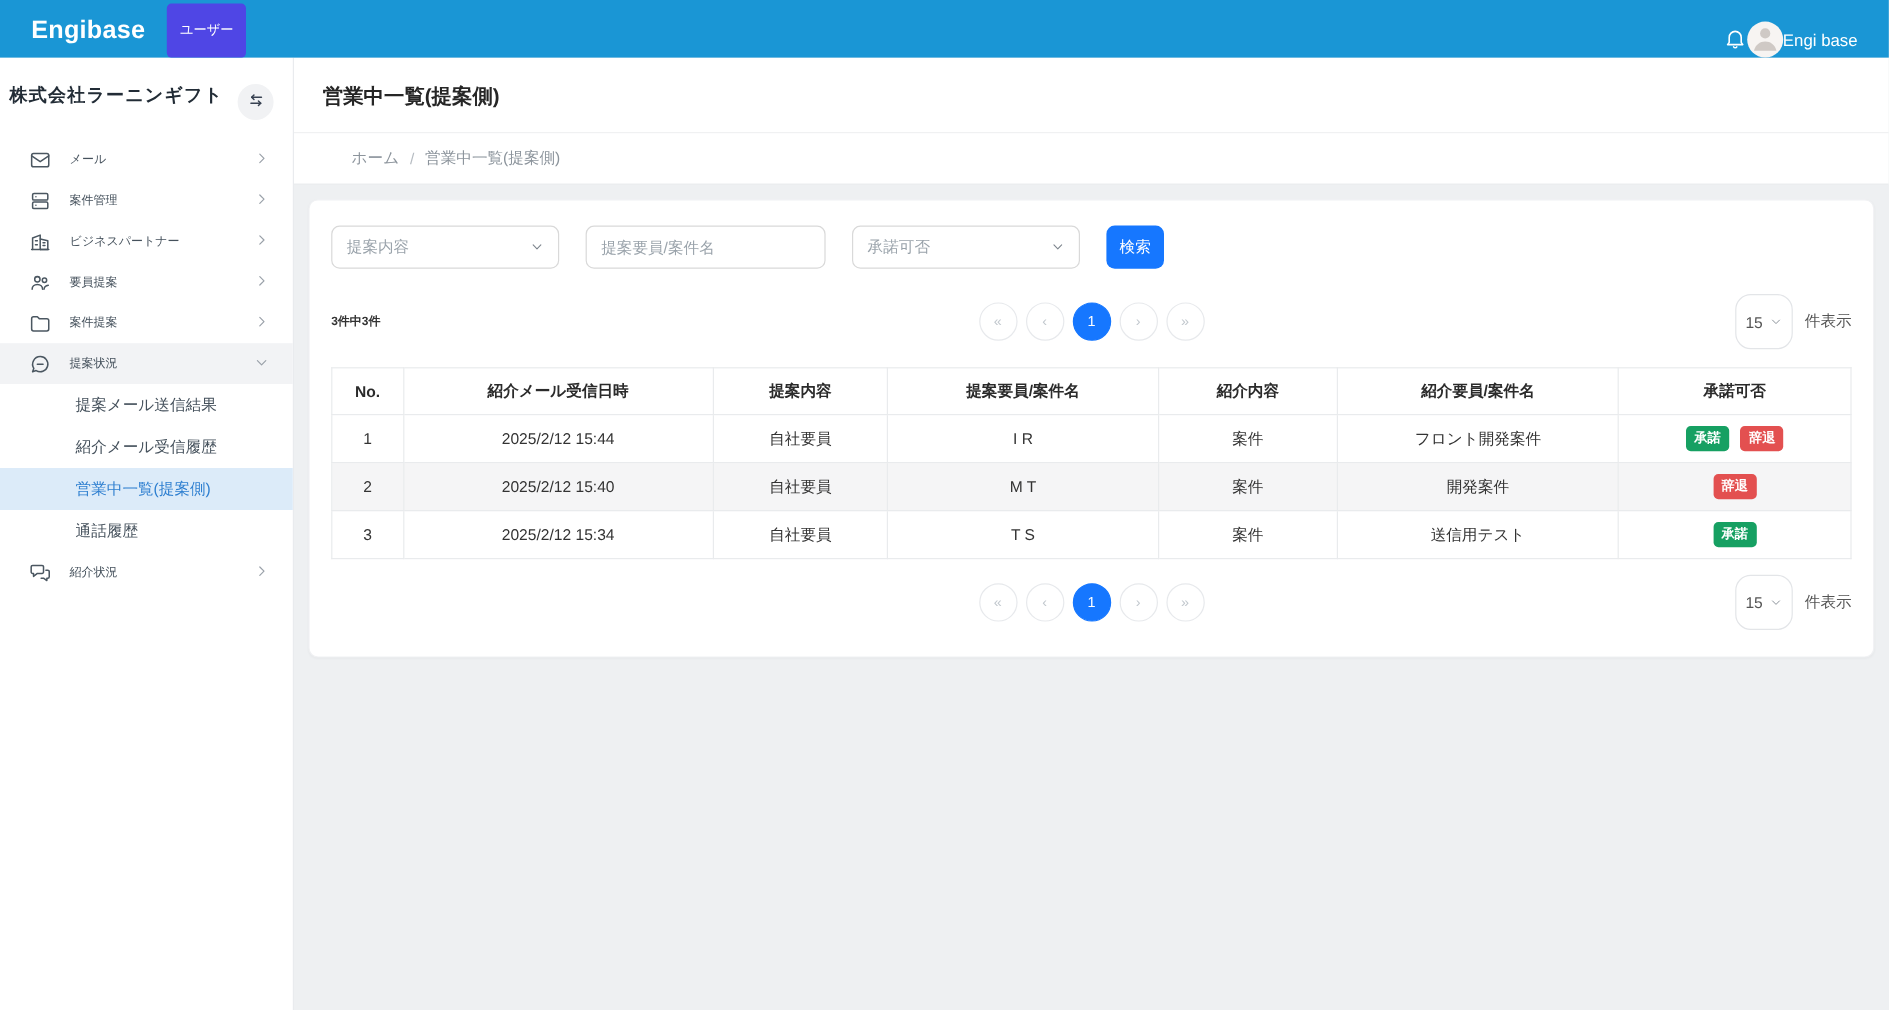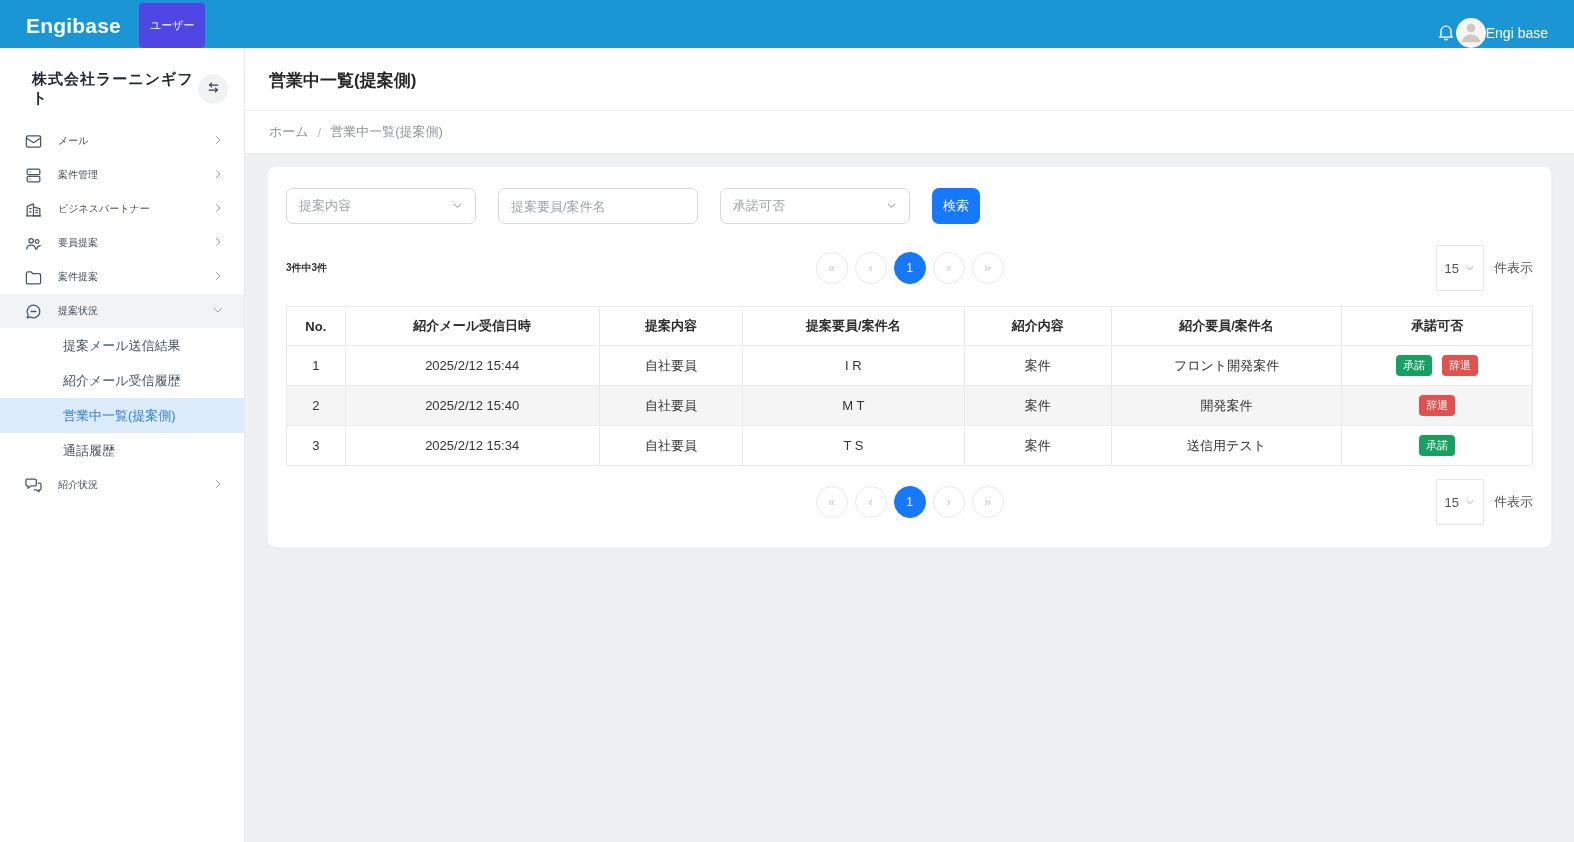--- a/index.html
+++ b/index.html
@@ -15,22 +15,22 @@
     padding: 17px 11px; border-radius: 4px; line-height: 1; }
   .header-right { display: flex; align-items: center; gap: 0; }
   .bell-btn { background: none; border: none; cursor: pointer; display: flex; }
   .avatar { width: 30px; height: 30px; border-radius: 50%; background: #f7f4f2; display: flex;
     align-items: center; justify-content: center; overflow: hidden; }
   .username { color: #fff; font-size: 14px; }
 
   
   .sidebar { position: absolute; top: 48px; left: 0; bottom: 0; width: 245px; background: #fff;
     border-right: 1px solid #e9ebee; }
-  .company-row { display: flex; align-items: center; justify-content: space-between;
-    padding: 22px 16px 16px 32px; }
+  .company-row { display: flex; justify-content: space-between;
+    padding: 22px 16px 16px 8px; }
   .company-name { font-size: 15px; font-weight: bold; color: #222c36; letter-spacing: 1px; }
   .collapse-btn { width: 30px; height: 30px; border-radius: 50%; border: none; background: #f1f2f4;
     display: flex; align-items: center; justify-content: center; cursor: pointer; flex: none; }
   .menu-item { display: flex; align-items: center; height: 34px; padding: 0 20px 0 24px;
     color: #45515c; font-size: 10px; cursor: pointer; }
   .menu-item.expanded { background: #f2f3f5; }
   .mi-icon { width: 19px; height: 19px; margin-right: 15px; display: flex; flex: none; }
   .mi-icon svg { width: 19px; height: 19px; stroke: #4b5761; fill: none; stroke-width: 1.6;
     stroke-linecap: round; stroke-linejoin: round; }
   .mi-label { flex: 1; }
@@ -39,24 +39,24 @@
   .submenu-item { height: 35px; display: flex; align-items: center; padding-left: 63px;
     font-size: 13px; color: #45515c; cursor: pointer; }
   .submenu-item.active { background: #dcebf9; color: #2e7fd0; }
 
   
   .main { position: absolute; top: 48px; left: 245px; right: 0; bottom: 0; overflow: hidden; }
   .title-bar { background: #fff; padding: 21px 24px 18px; }
   .page-title { font-size: 17px; font-weight: bold; color: #262626; }
   .breadcrumb-bar { background: #fff; border-top: 1px solid #f0f1f2; border-bottom: 1px solid #e7e9eb;
     padding: 12px 24px; display: flex; align-items: center; gap: 9px; font-size: 13px; color: #8c949c; }
-  .crumb-link { cursor: pointer; }
+  .crumb-link { cursor: pointer; margin-left: 24px; }
   .crumb-sep { color: #b6bcc2; }
 
-  .content { padding: 12px 22px; }
+  .content { padding: 12px 12px; }
   .card { background: #fff; border-radius: 8px; border: 1px solid #f0f1f3;
     box-shadow: 0 1px 2px rgba(0,0,0,.03); padding: 21px 18px 22px; }
 
   
   .filters { display: flex; gap: 22px; align-items: center; }
   .select-box { width: 190px; height: 36px; border: 1px solid #d9d9d9; border-radius: 7px;
     background: #fff; display: flex; align-items: center; justify-content: space-between;
     padding: 0 12px; font-size: 13px; color: #9aa3ab; cursor: pointer; }
   .select-box .chev svg { width: 11px; height: 11px; stroke: #7d858d; }
   .text-input { width: 200px; height: 36px; border: 1px solid #d9d9d9; border-radius: 7px;
@@ -67,34 +67,34 @@
 
   
   .meta-row { display: flex; align-items: center; margin-top: 21px; }
   .meta-left { flex: 1; font-size: 10px; color: #333; font-weight: bold; }
   .pagination { display: flex; align-items: center; gap: 7px; }
   .page-btn { width: 32px; height: 32px; border-radius: 50%; border: 1px solid #e7e9ec;
     background: #fff; color: #c2c8ce; font-size: 12px; display: flex; align-items: center;
     justify-content: center; cursor: pointer; font-family: inherit; }
   .page-btn.active { background: #1677ff; border-color: #1677ff; color: #fff; }
   .meta-right { flex: 1; display: flex; align-items: center; justify-content: flex-end; gap: 10px; }
-  .page-size { min-width: 47px; height: 46px; border: 1px solid #e3e5e8; border-radius: 1px;
+  .page-size { min-width: 47px; height: 46px; border: 1px solid #e3e5e8; border-radius: 13px;
     background: #fff; display: flex; align-items: center; justify-content: center; gap: 6px;
     font-size: 13px; color: #555; cursor: pointer; padding: 0 8px; }
   .page-size .chev svg { width: 10px; height: 10px; stroke: #8a9199; }
   .page-size-suffix { font-size: 13px; color: #555; }
 
   
   table.data-table { width: 100%; border-collapse: collapse; margin-top: 15px; font-size: 13px; }
   .data-table th, .data-table td { border: 1px solid #e9ebed; text-align: center; padding: 0 6px; }
   .data-table th { height: 39px; font-weight: bold; color: #2b2b2b; background: #fff; }
   .data-table td { height: 40px; color: #333; }
   .data-table tr.striped td { background: #f5f5f6; }
   .action-btn { border: none; border-radius: 4px; color: #fff; font-size: 11px; padding: 5px 7px;
-    margin: 0 3px; cursor: pointer; font-family: inherit; line-height: 1; }
+    margin: 0 3px; cursor: pointer; font-family: inherit; line-height: 1; font-weight: bold; }
   .action-btn.approve { background: #16a062; }
   .action-btn.decline { background: #e35050; }
 
   .bottom-row { margin-top: 13px; }
 </style>
 </head>
 <body>
 
 <header class="app-header">
   <div class="header-left">

